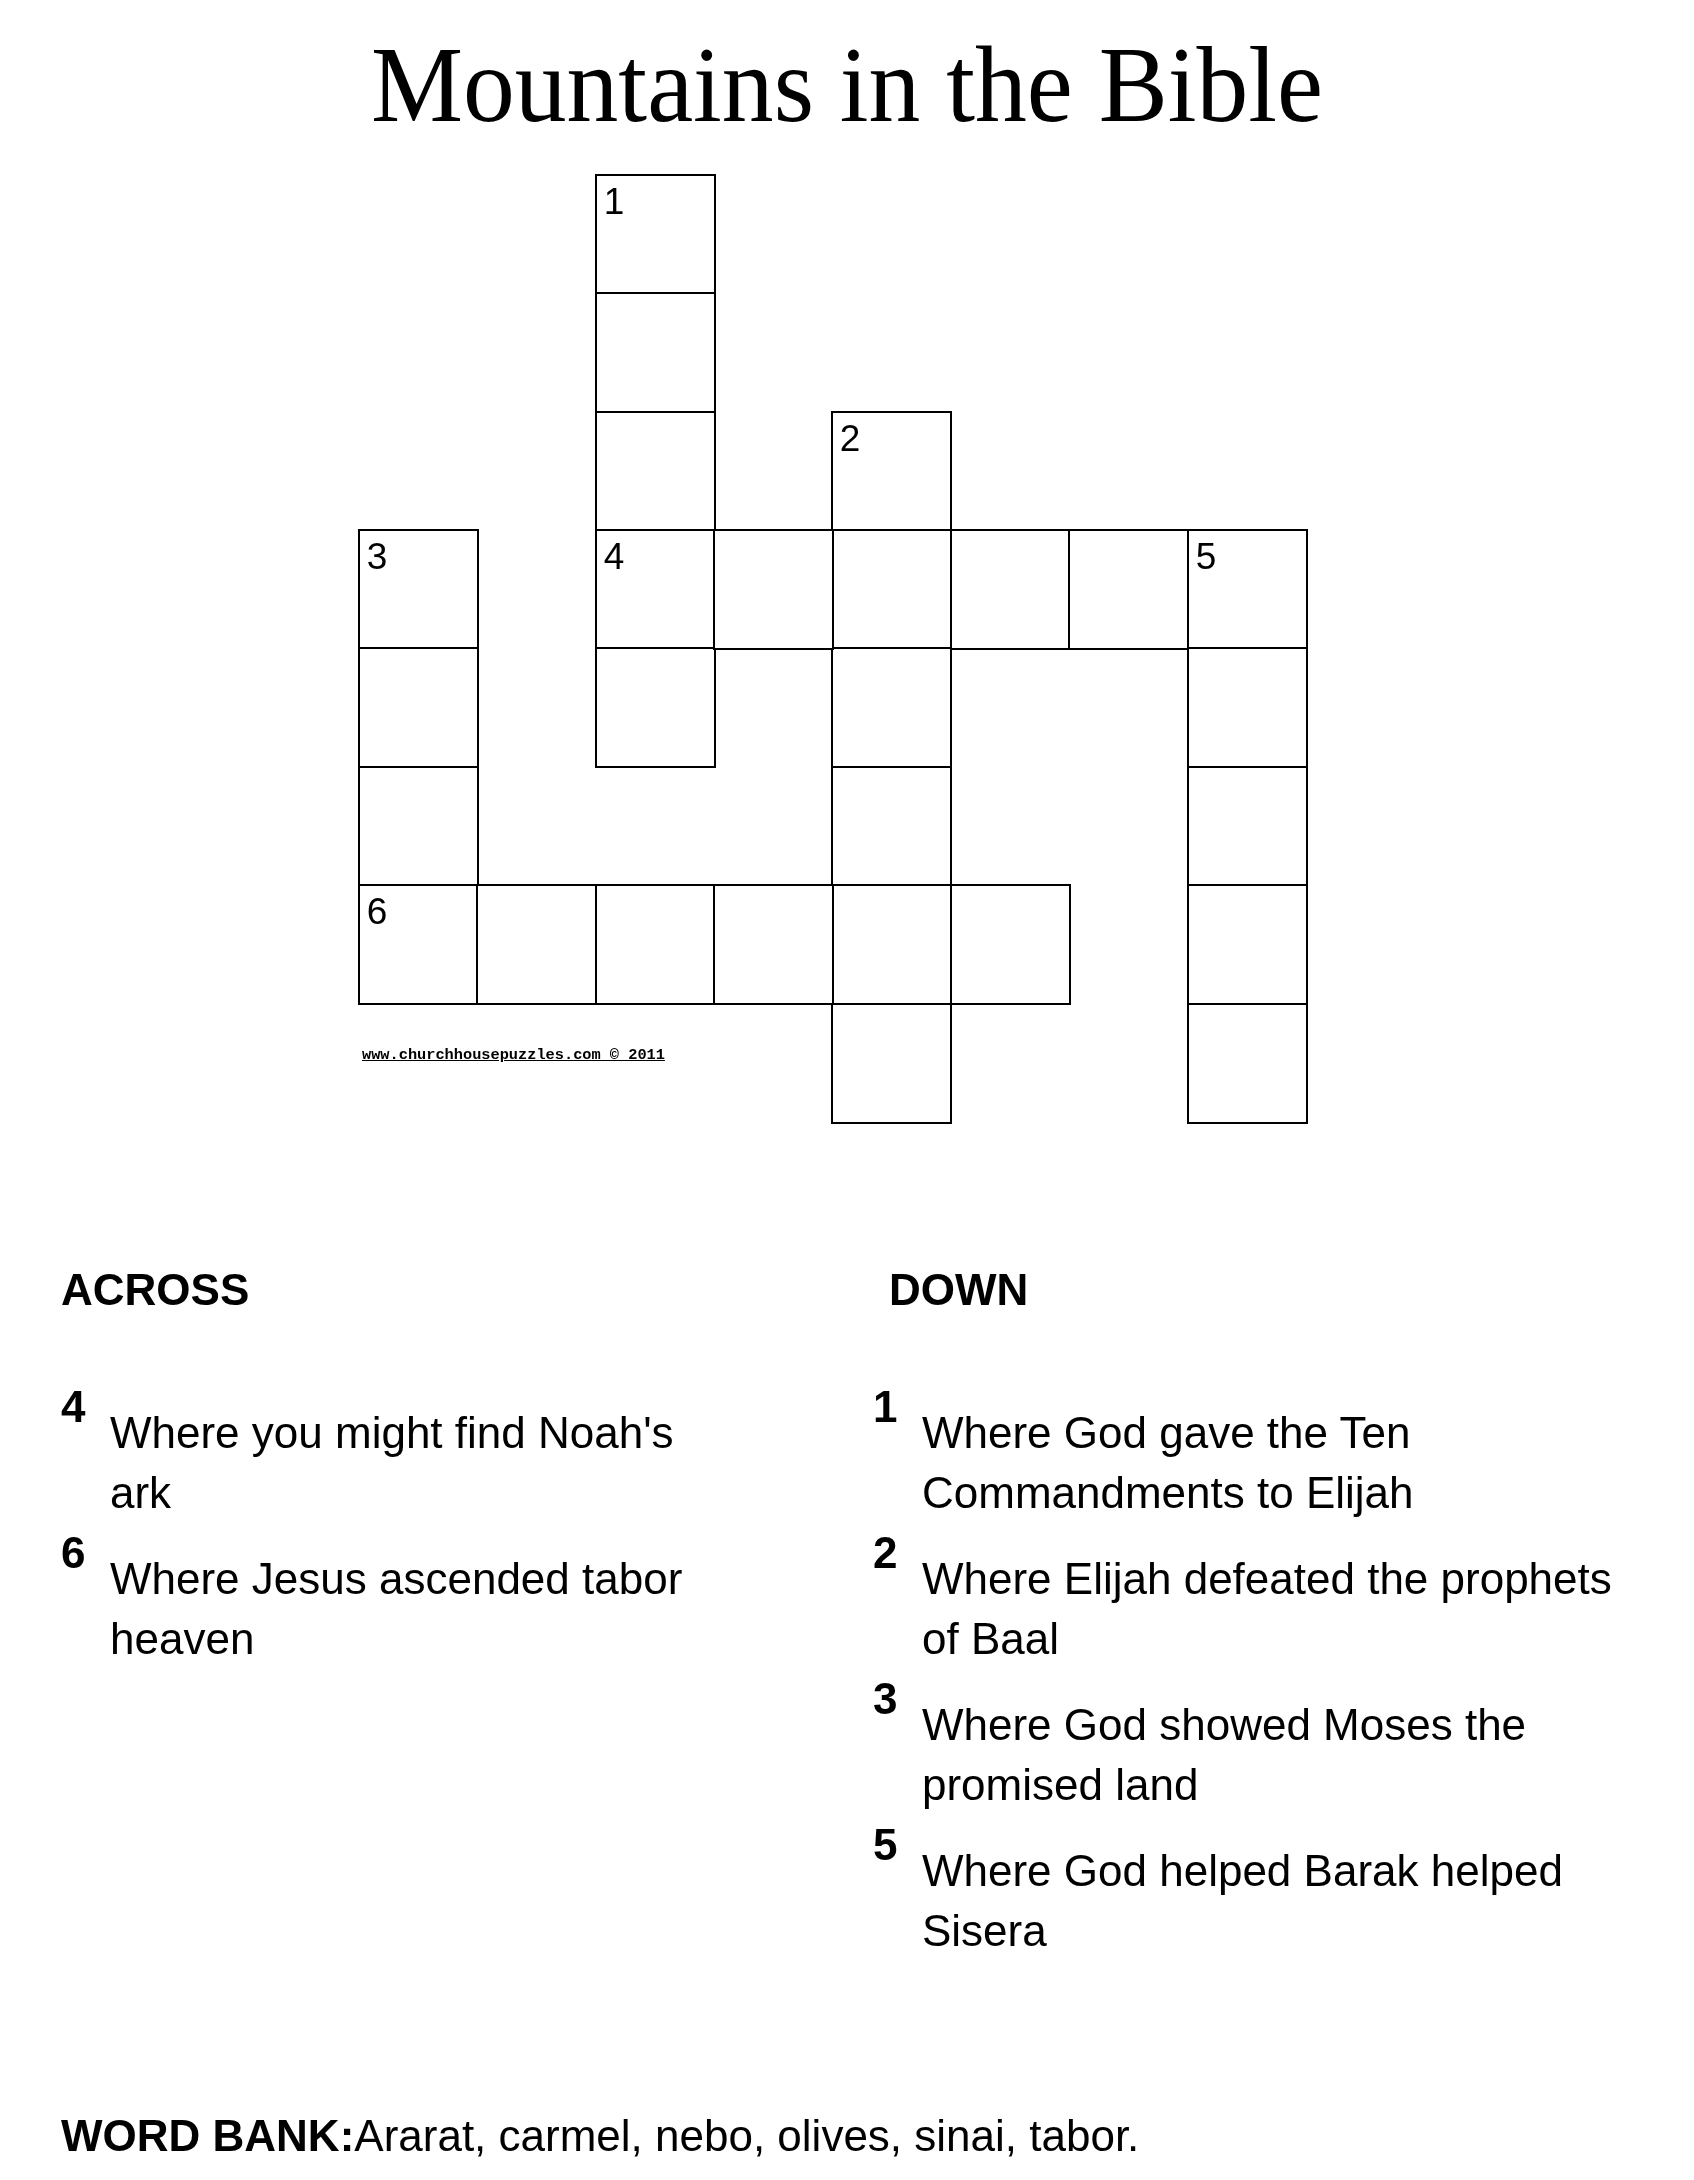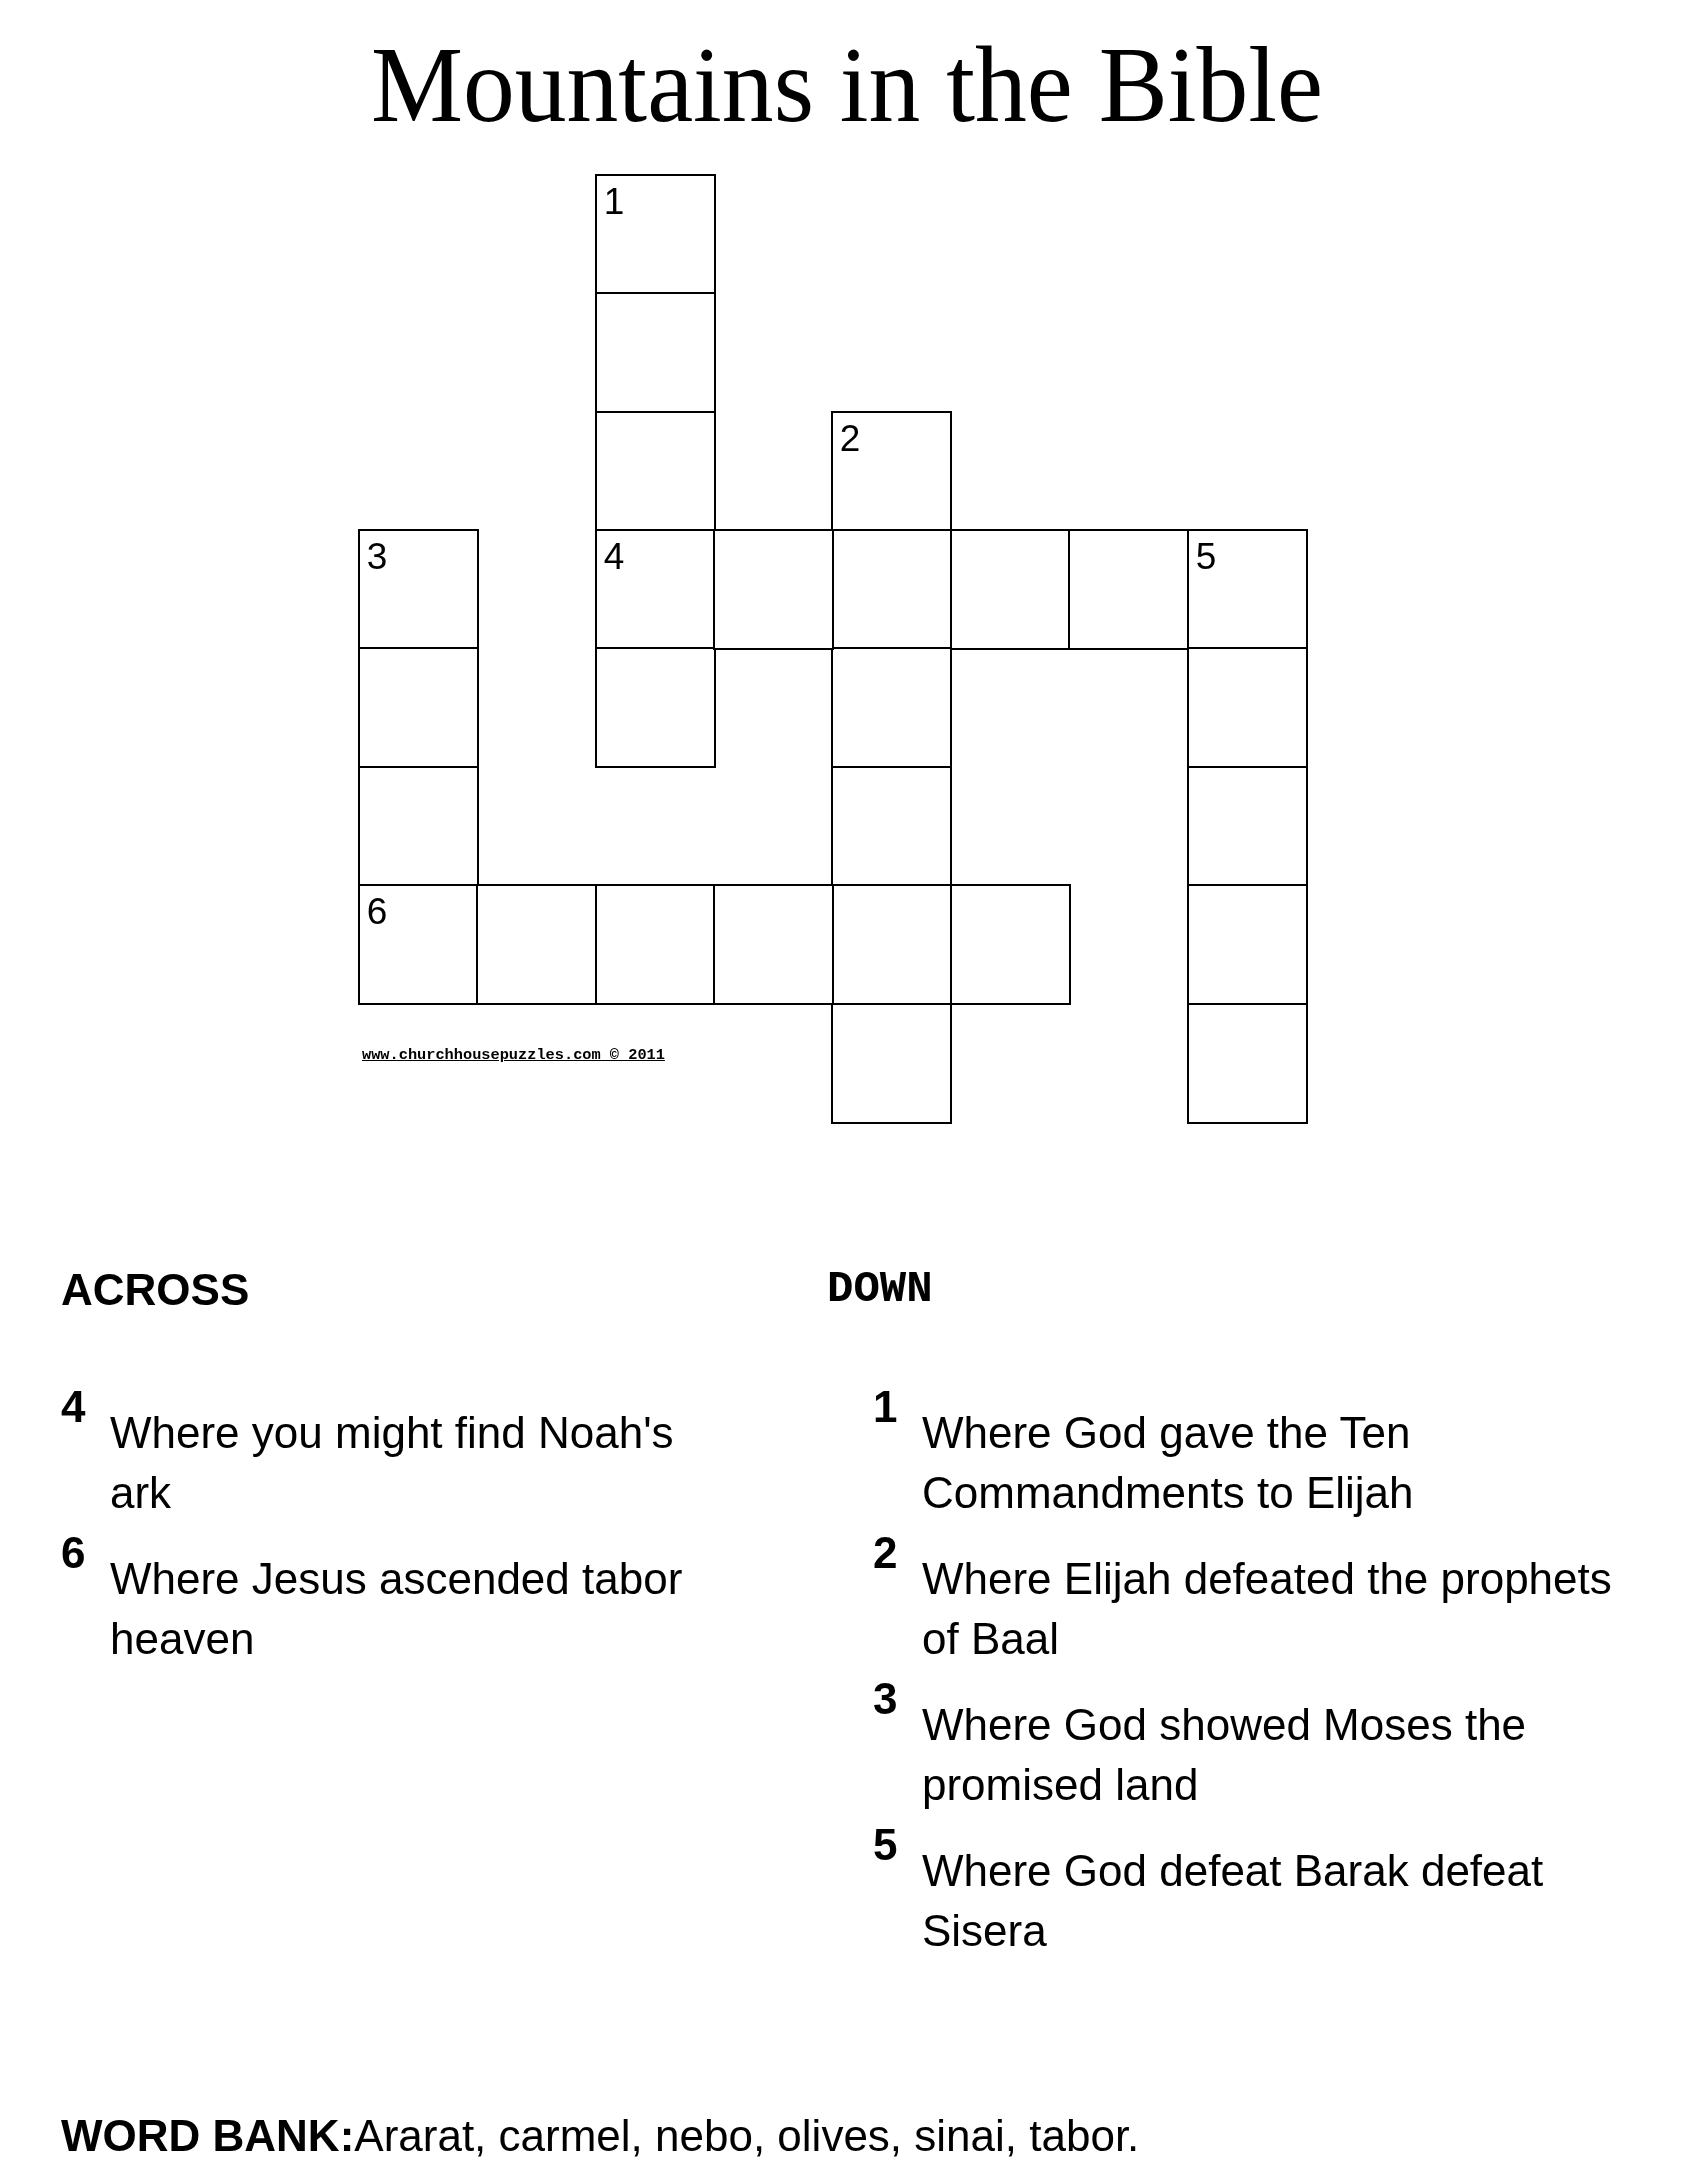--- a/index.html
+++ b/index.html
@@ -72,36 +72,36 @@
   <div class="clue">
     <span class="cn">4</span>
     <span class="ct">Where you might find Noah's ark</span>
   </div>
   <div class="clue">
     <span class="cn">6</span>
     <span class="ct">Where Jesus ascended tabor heaven</span>
   </div>
 </div>
 
-<div class="heading" style="left:827px; top:1264px;font-family:Liberation Mono, monospace;">DOWN</div>
+<div class="heading" style="left:889px; top:1264px;">DOWN</div>
 <div class="clues" style="left:873px; top:1377px; width:767px;">
   <div class="clue">
     <span class="cn">1</span>
     <span class="ct">Where God gave the Ten Commandments to Elijah</span>
   </div>
   <div class="clue">
     <span class="cn">2</span>
     <span class="ct">Where Elijah defeated the prophets of Baal</span>
   </div>
   <div class="clue">
     <span class="cn">3</span>
     <span class="ct">Where God showed Moses the promised land</span>
   </div>
   <div class="clue">
     <span class="cn">5</span>
-    <span class="ct">Where God defeat Barak defeat Sisera</span>
+    <span class="ct">Where God helped Barak helped Sisera</span>
   </div>
 </div>
 
 <div class="wordbank">
   <span class="wl">WORD BANK:</span><span>Ararat, carmel, nebo, olives, sinai, tabor.</span>
 </div>
 
 
 </body></html>

